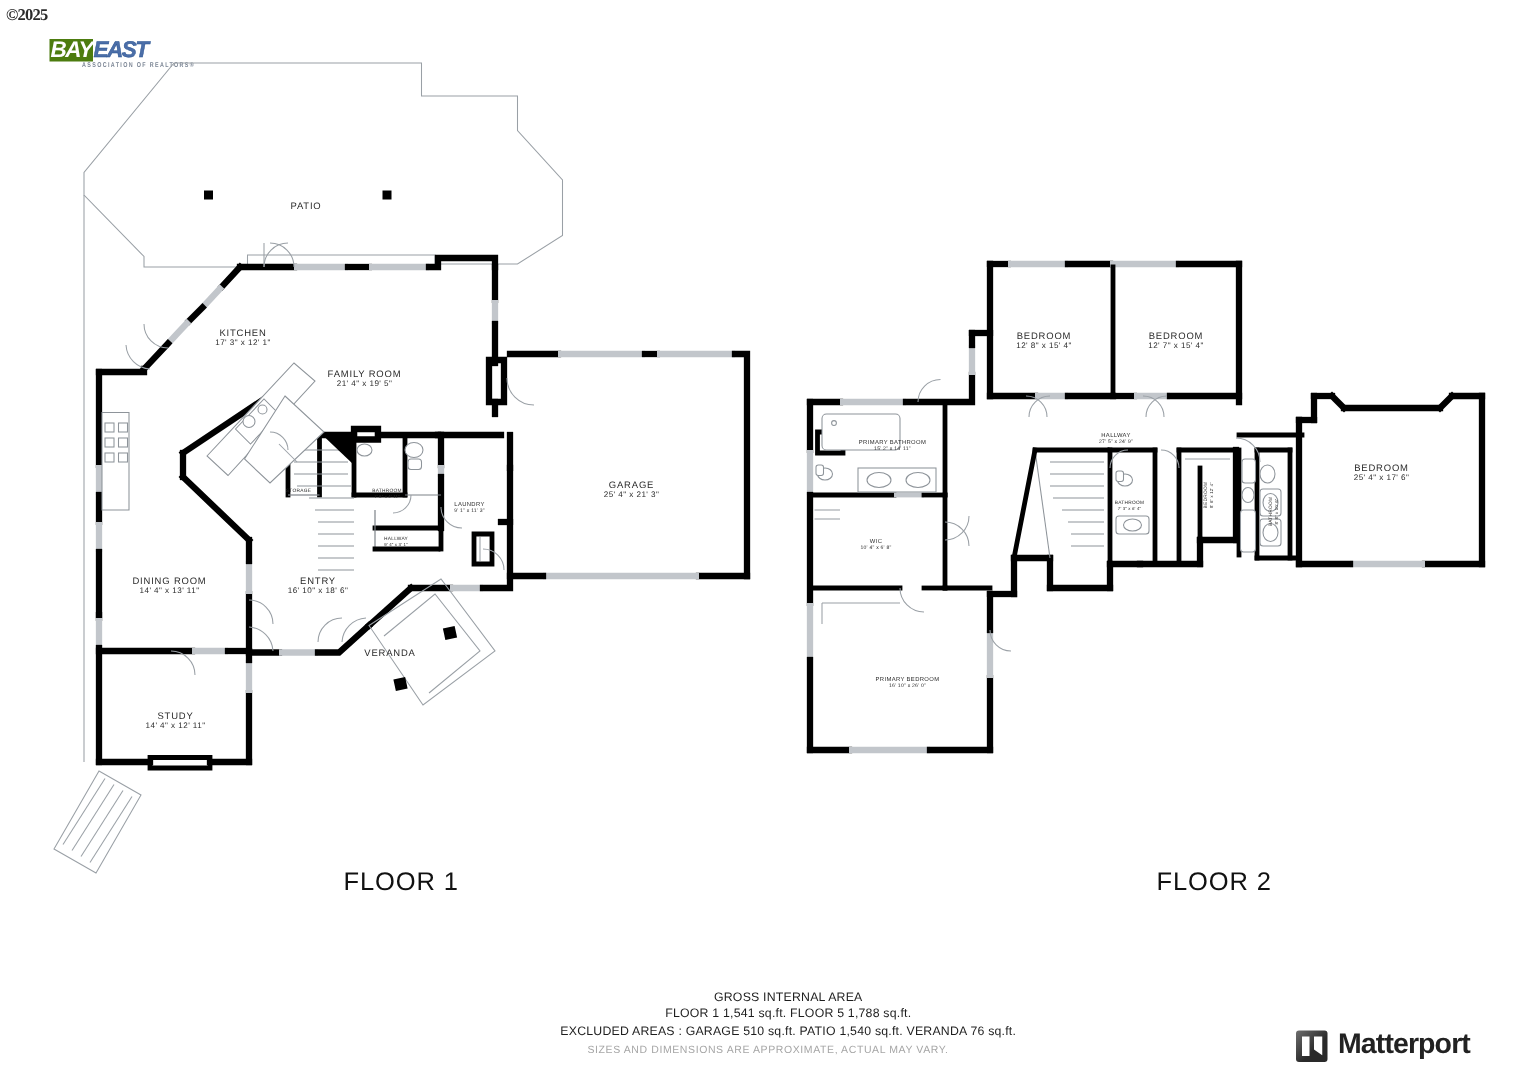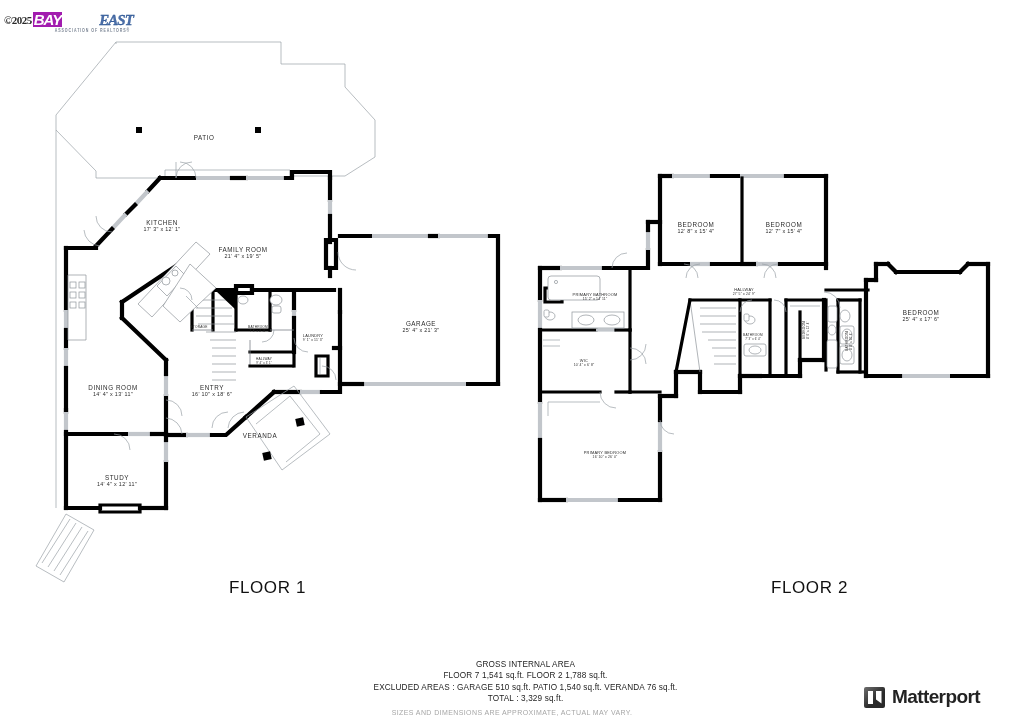--- a/index.html
+++ b/index.html
@@ -14,59 +14,59 @@
     position: relative;
     font-family: "Liberation Sans", sans-serif;
     color: #1a1a1a;
     overflow: hidden;
   }
 
   
   #brand-watermark {
     position: absolute;
     left: 4px;
-    top: 12px;
+    top: 2px;
     display: flex;
     align-items: flex-start;
     height: 22px;
   }
   #brand-copyright {
     font-size: 11px;
     font-weight: bold;
     color: #2b2b2b;
     letter-spacing: -0.5px;
     line-height: 16px;
     margin-right: 1px;
     font-family: "Liberation Serif", serif;
   }
   #brand-logo-block {
     display: flex;
     flex-direction: column;
     line-height: 1;
   }
   #brand-logo-words { display: flex; align-items: baseline; }
   .brand-bay {
-    background: #a21caf;
+    background: #4d7c0f;
     color: #ffffff;
     font-weight: bold;
     font-size: 15px;
     font-style: italic;
     padding: 0 1px;
     letter-spacing: -1px;
     font-family: "Liberation Sans", sans-serif;
+    margin-top: 24px;
   }
   .brand-east {
     color: #4b6ea8;
     font-weight: bold;
     font-size: 15px;
     font-style: italic;
     letter-spacing: -1px;
     -webkit-text-stroke: 0.3px #24508f;
-    font-family: Liberation Serif, serif;
-    margin-left: 37px;
+    font-family: Liberation Sans, sans-serif;
   }
   #brand-tagline {
     font-size: 3.6px;
     font-weight: bold;
     color: #7c8695;
     letter-spacing: 0.9px;
     margin-top: 1px;
     margin-left: 22px;
     transform: scaleY(1.3);
     transform-origin: left top;
@@ -642,22 +642,21 @@
       <span class="rl-dim">10' 4" x 6' 8"</span>
     </div>
     <div class="room-label size-sm" style="left: 605px; top: 450px;">
       <span class="rl-name">PRIMARY BEDROOM</span>
       <span class="rl-dim">16' 10" x 26' 0"</span>
     </div>
   </div>
 
 <div id="footer-area">
   <div class="f-line">GROSS INTERNAL AREA</div>
-  <div class="f-line">FLOOR 7 1,541 sq.ft.   FLOOR 2 1,788 sq.ft.</div>
+  <div class="f-line">FLOOR 1 1,541 sq.ft.   FLOOR 5 1,788 sq.ft.</div>
   <div class="f-line">EXCLUDED AREAS :  GARAGE 510 sq.ft.   PATIO 1,540 sq.ft.   VERANDA 76 sq.ft.</div>
-  <div class="f-line">TOTAL :  3,329 sq.ft.</div>
   <div id="footer-disclaimer">SIZES AND DIMENSIONS ARE APPROXIMATE, ACTUAL MAY VARY.</div>
 </div>
 
 <div id="matterport-logo">
   <span id="matterport-mark"></span>
   <span id="matterport-wordmark">Matterport</span>
 </div>
 
 </body></html>

